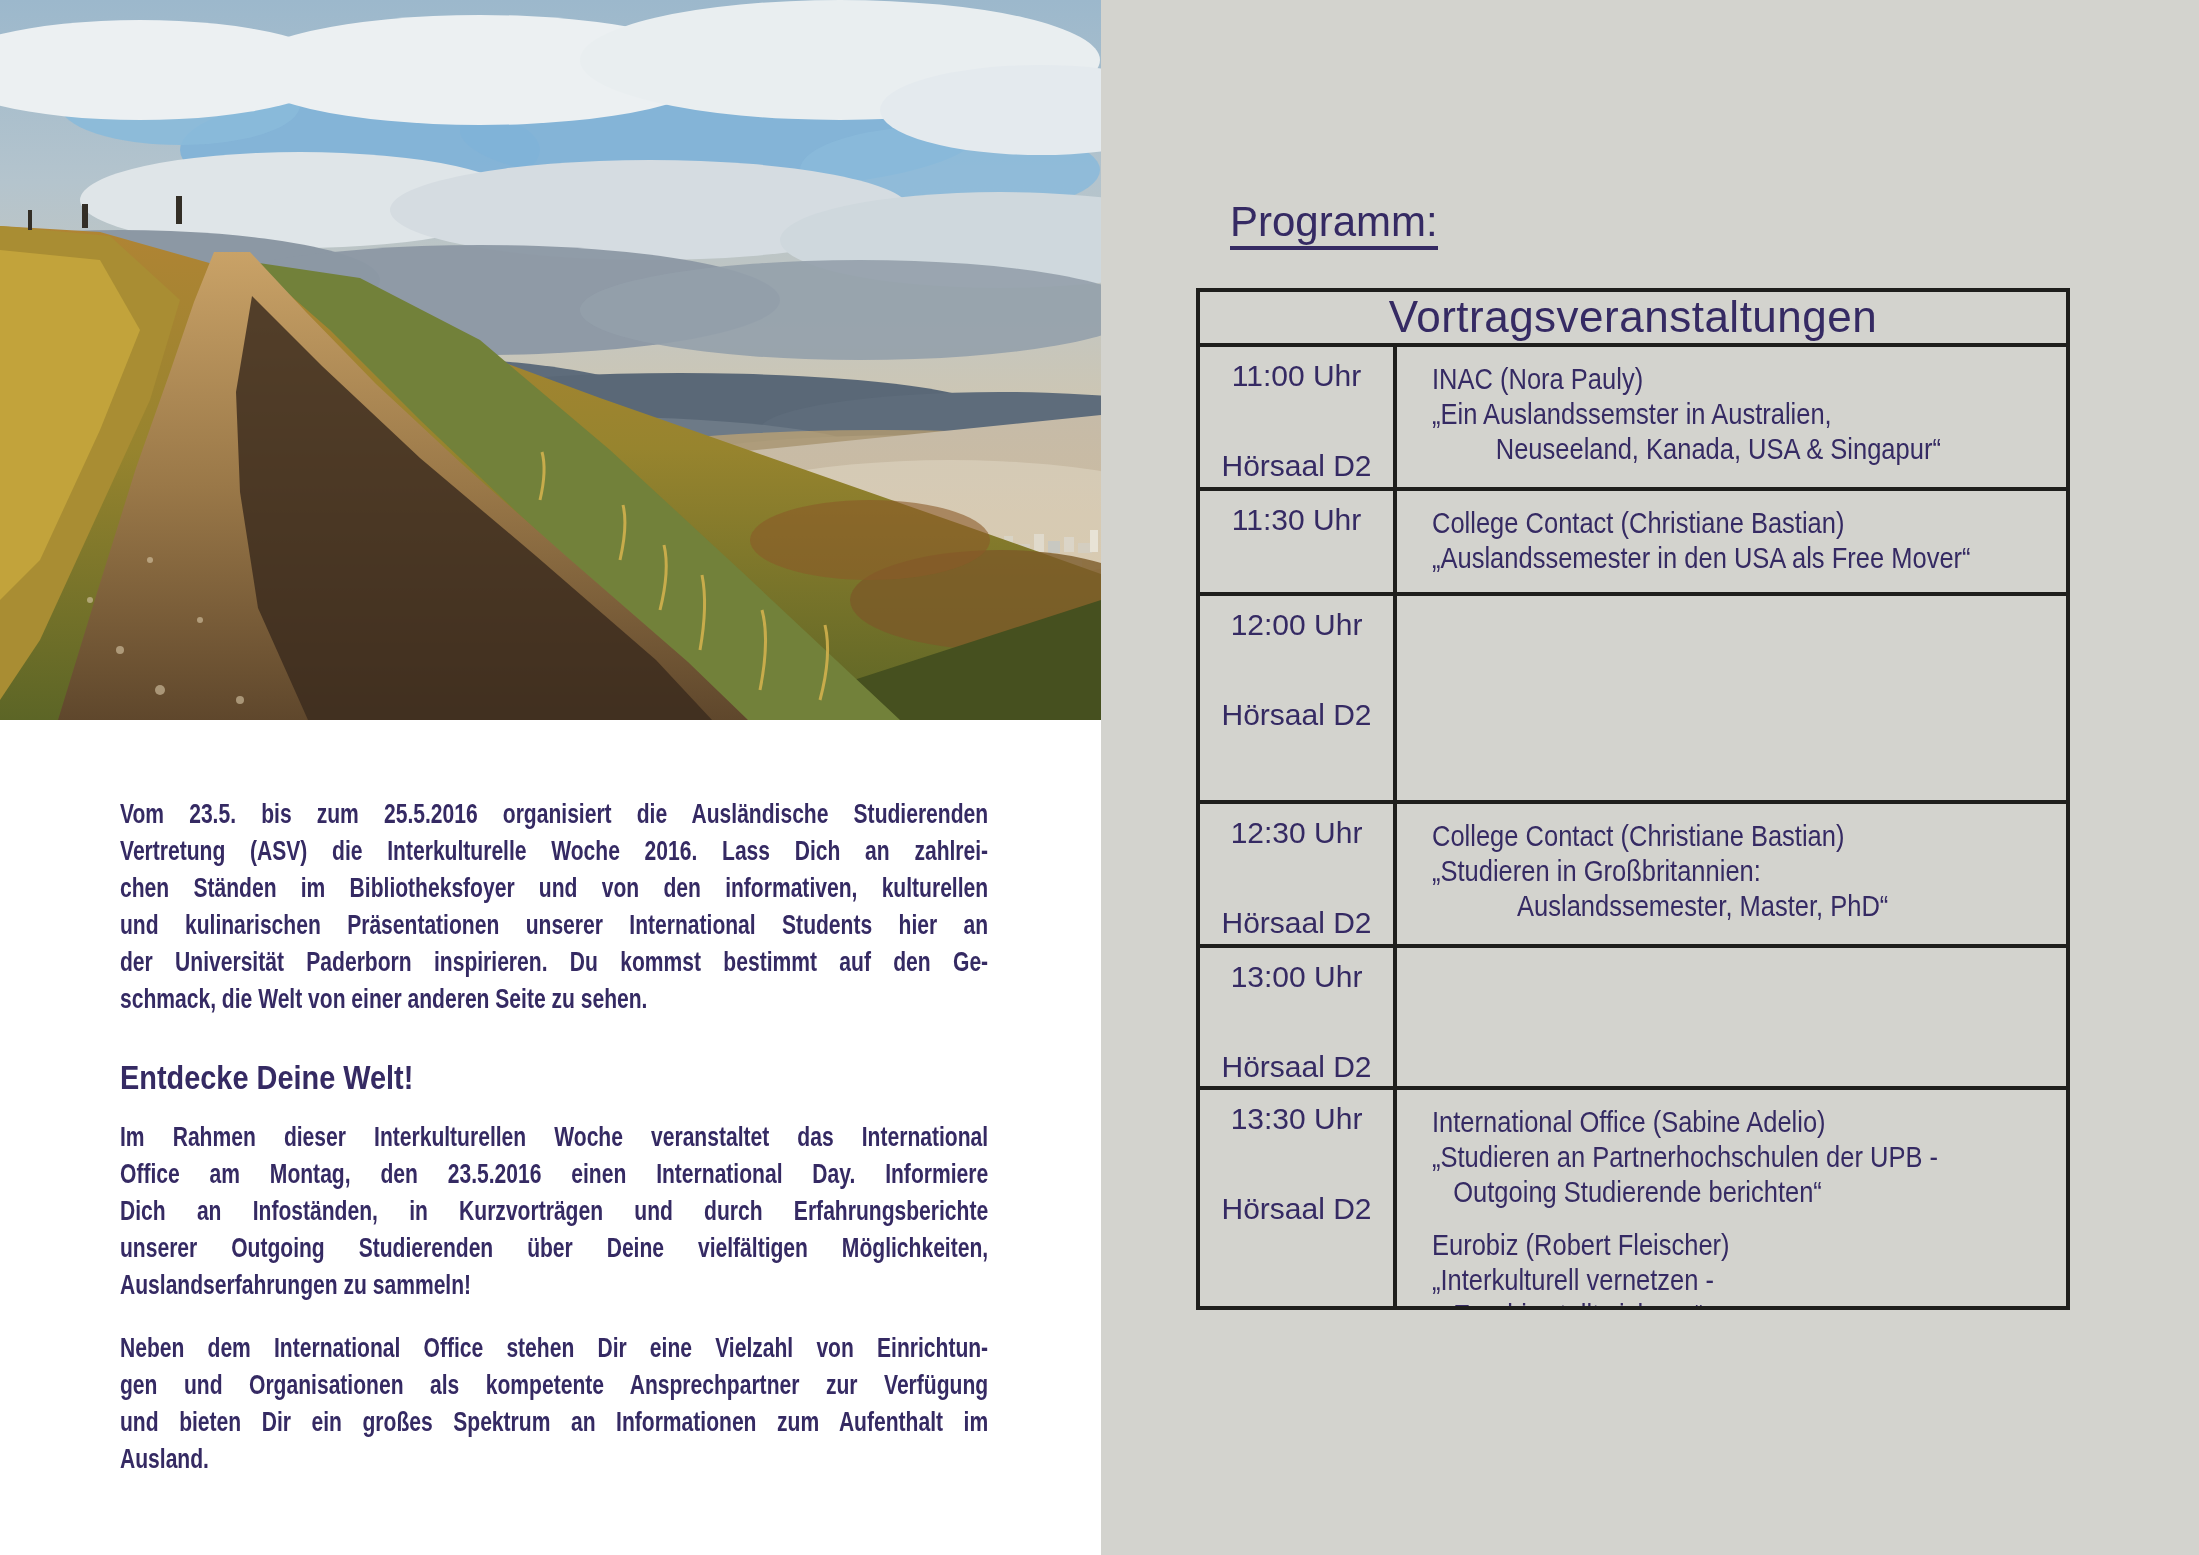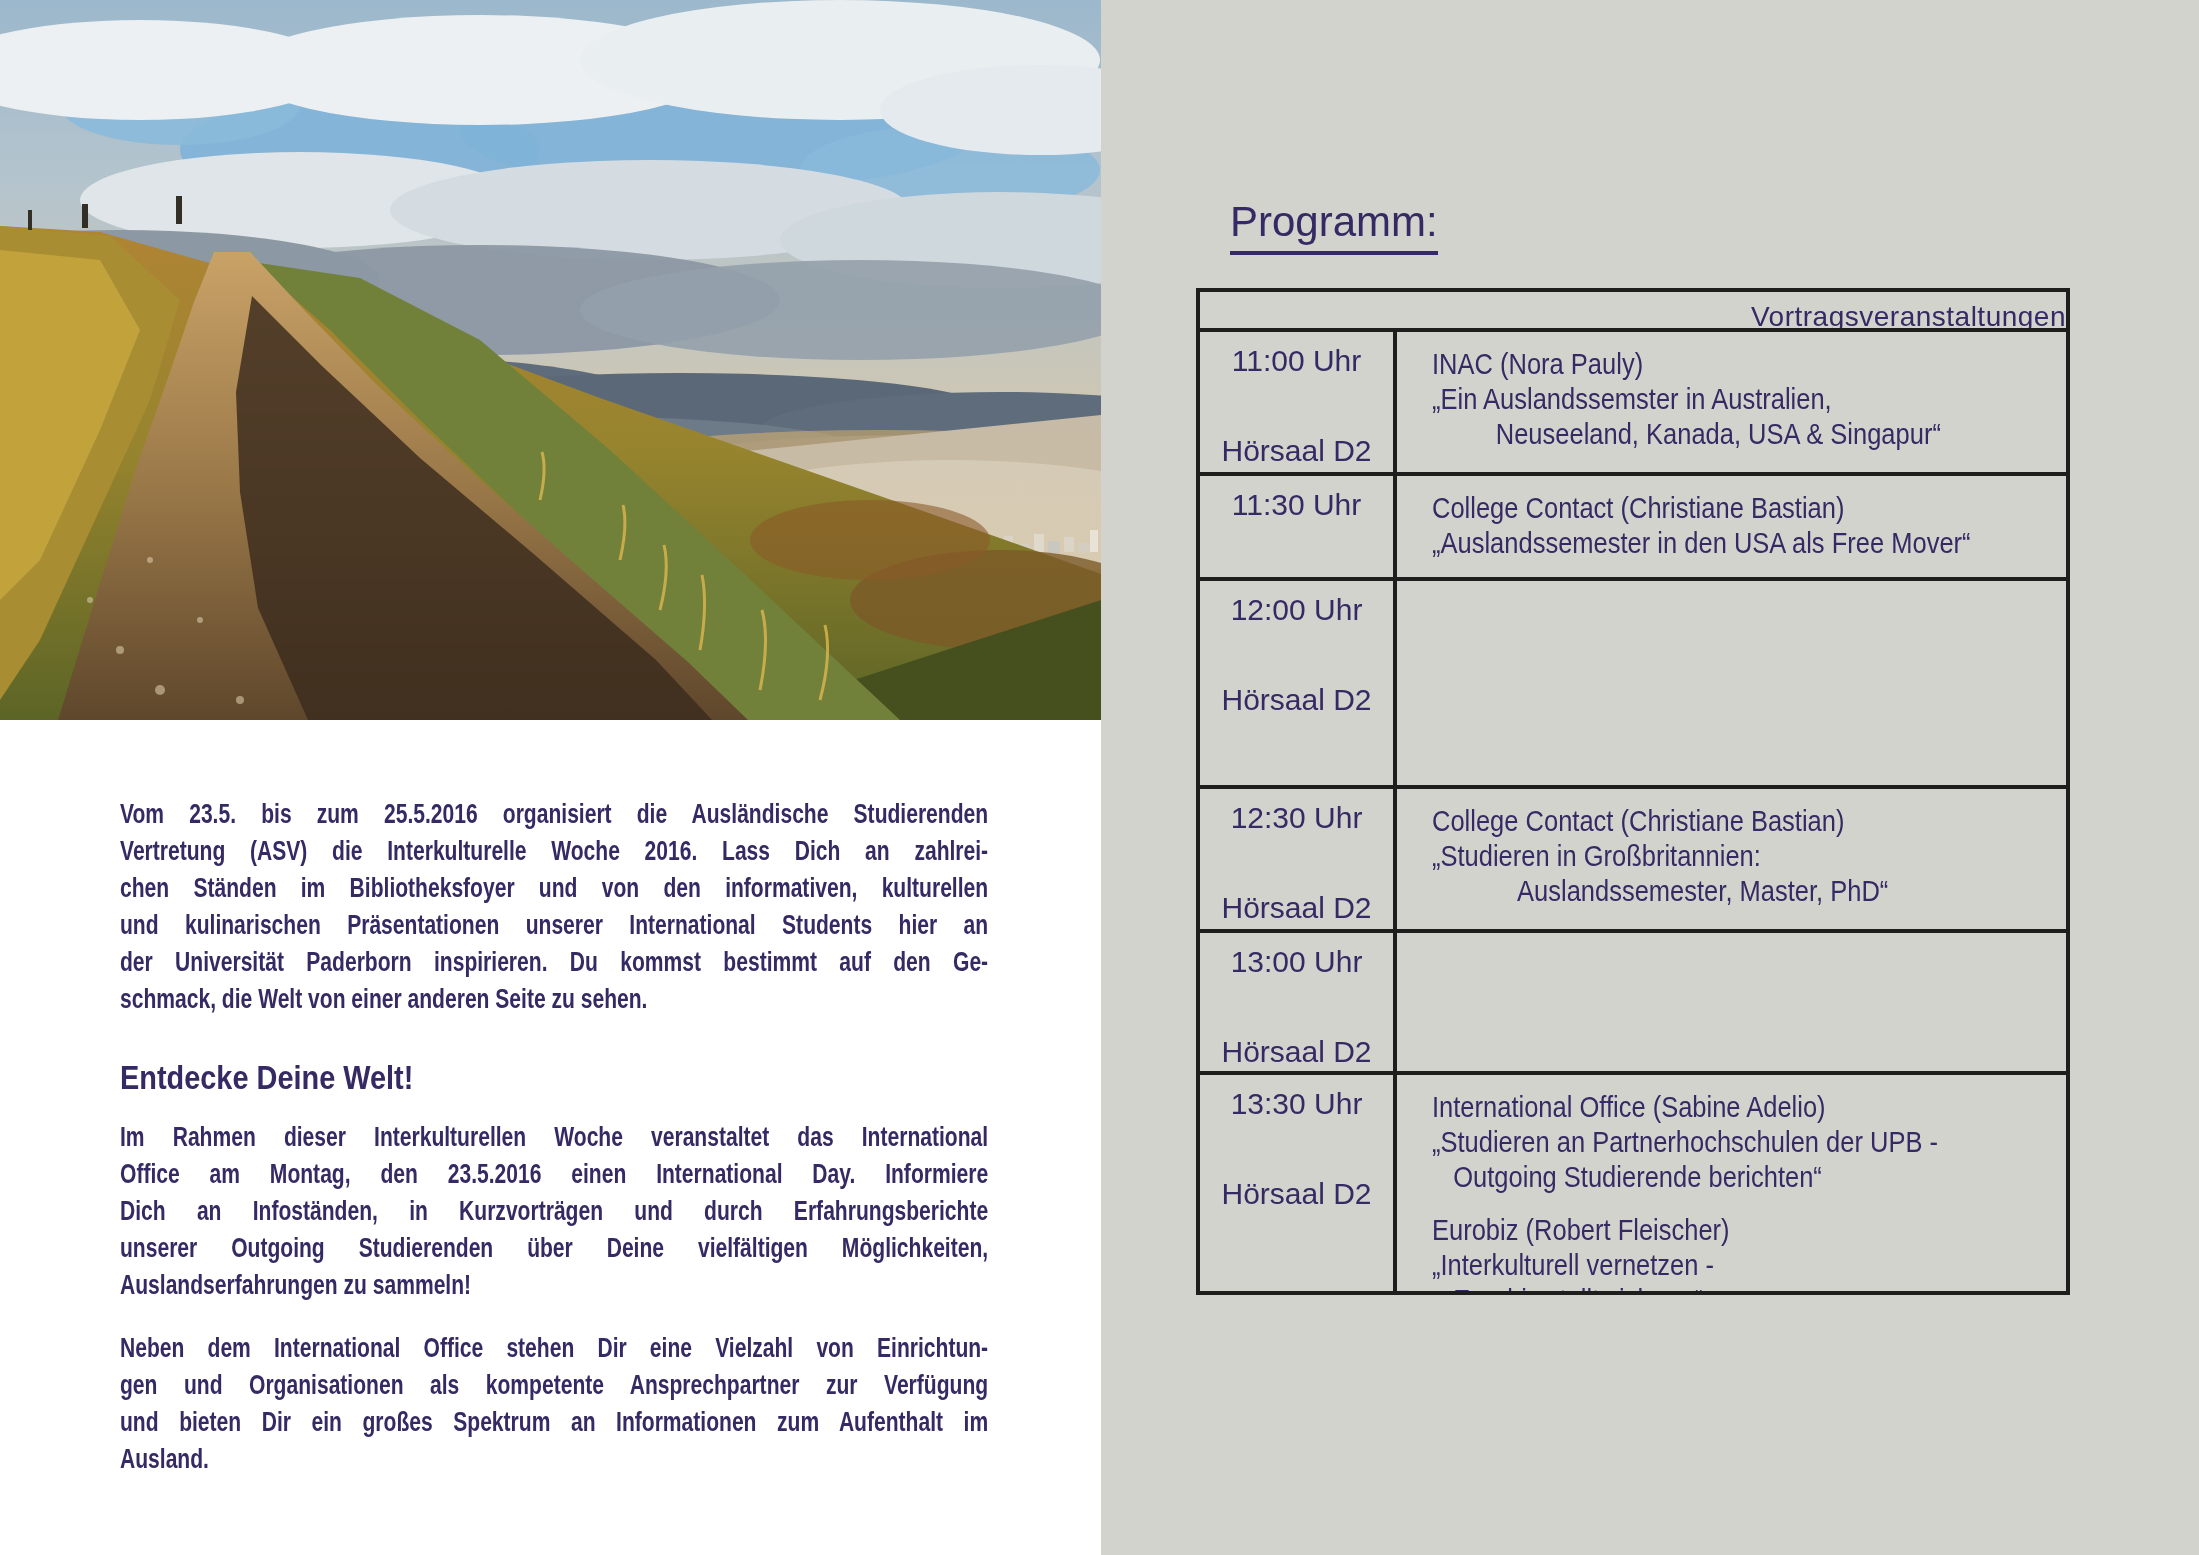--- a/index.html
+++ b/index.html
@@ -32,31 +32,31 @@
   #p3{top:1330px}
   .left-heading{
     position:absolute;left:120px;top:1058px;
     font-size:34px;font-weight:bold;color:var(--ink);
     transform:scaleX(.85);transform-origin:0 0;white-space:nowrap;
   }
   
   .programm{
     position:absolute;left:1230px;top:198px;
     font-size:42px;color:var(--ink);
-    padding-bottom:5px;border-bottom:4px solid var(--ink);
+    border-bottom:4px solid var(--ink);
     white-space:nowrap;
   }
   
   .events-table{
     position:absolute;left:1196px;top:288px;width:874px;
     border:4px solid var(--border);box-sizing:border-box;
   }
   .thead{
-    height:40px;box-sizing:border-box;border-bottom:4px solid var(--border);
-    text-align:right;font-size:28px;line-height:50px;color:var(--ink);
+    height:55px;box-sizing:border-box;border-bottom:4px solid var(--border);
+    text-align:center;font-size:44px;line-height:50px;color:var(--ink);
     letter-spacing:.5px;overflow:hidden;
   }
   .row{display:flex;box-sizing:border-box;border-bottom:4px solid var(--border);overflow:hidden;}
   .row.r1{height:144px}
   .row.r2{height:105px}
   .row.r3{height:208px}
   .row.r4{height:144px}
   .row.r5{height:142px}
   .row.r6{height:216px;border-bottom:none;}
   .time{

